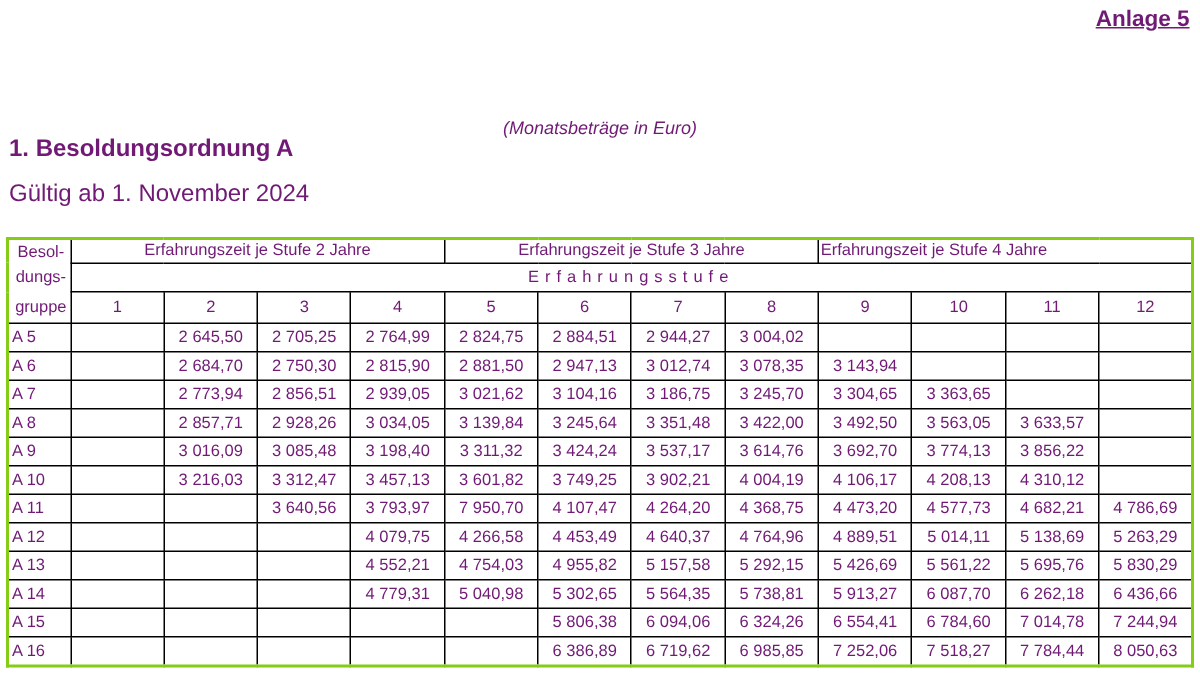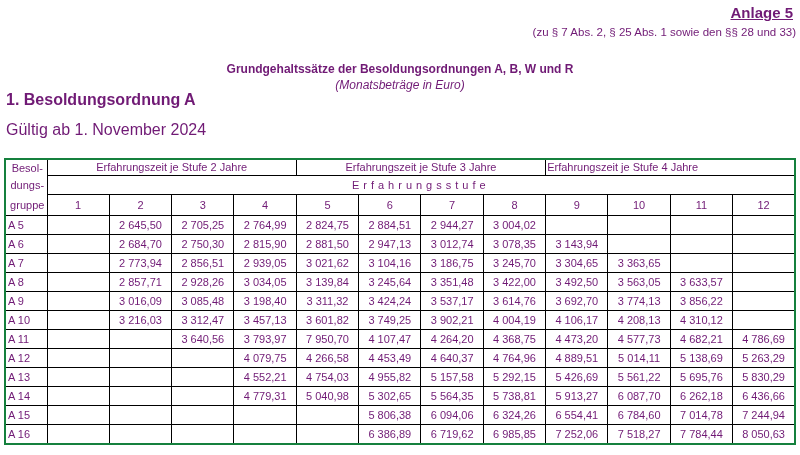--- a/index.html
+++ b/index.html
@@ -32,21 +32,21 @@
     font-size:16px; font-weight:bold;
   }
   .validity {
     position:absolute; top:121px; left:6px;
     font-size:16px;
   }
   table.salary {
     position:absolute; top:158px; left:4px;
     width:792px;
     border-collapse:collapse; table-layout:fixed;
-    border:2px solid #15803d;
+    border:2px solid #84cc16;
   }
   table.salary td {
     border:1px solid #000;
     font-size:11px;
     vertical-align:middle;
     overflow:hidden; white-space:nowrap;
   }
   td.corner { vertical-align:top; }
   td.corner div { padding-left:2px; }
   td.corner .l1 { height:16px; line-height:16px; }
@@ -60,22 +60,20 @@
   tbody tr td { height:19px; }
   td.grade { text-align:left; padding-left:2px; }
   td.val { text-align:center; }
 </style>
 </head>
 <body>
 
 <div class="page">
 
   <div class="anlage">Anlage 5</div>
-  <div class="ref">(zu § 7 Abs. 2, § 25 Abs. 1 sowie den §§ 28 und 33)</div>
-  <div class="title">Grundgehaltssätze der Besoldungsordnungen A, B, W und R</div>
   <div class="subtitle">(Monatsbeträge in Euro)</div>
   <div class="section">1. Besoldungsordnung A</div>
   <div class="validity">Gültig ab 1. November 2024</div>
 
   <table class="salary">
     <colgroup>
       <col style="width:42px">
       <col>
         <col>
         <col>

